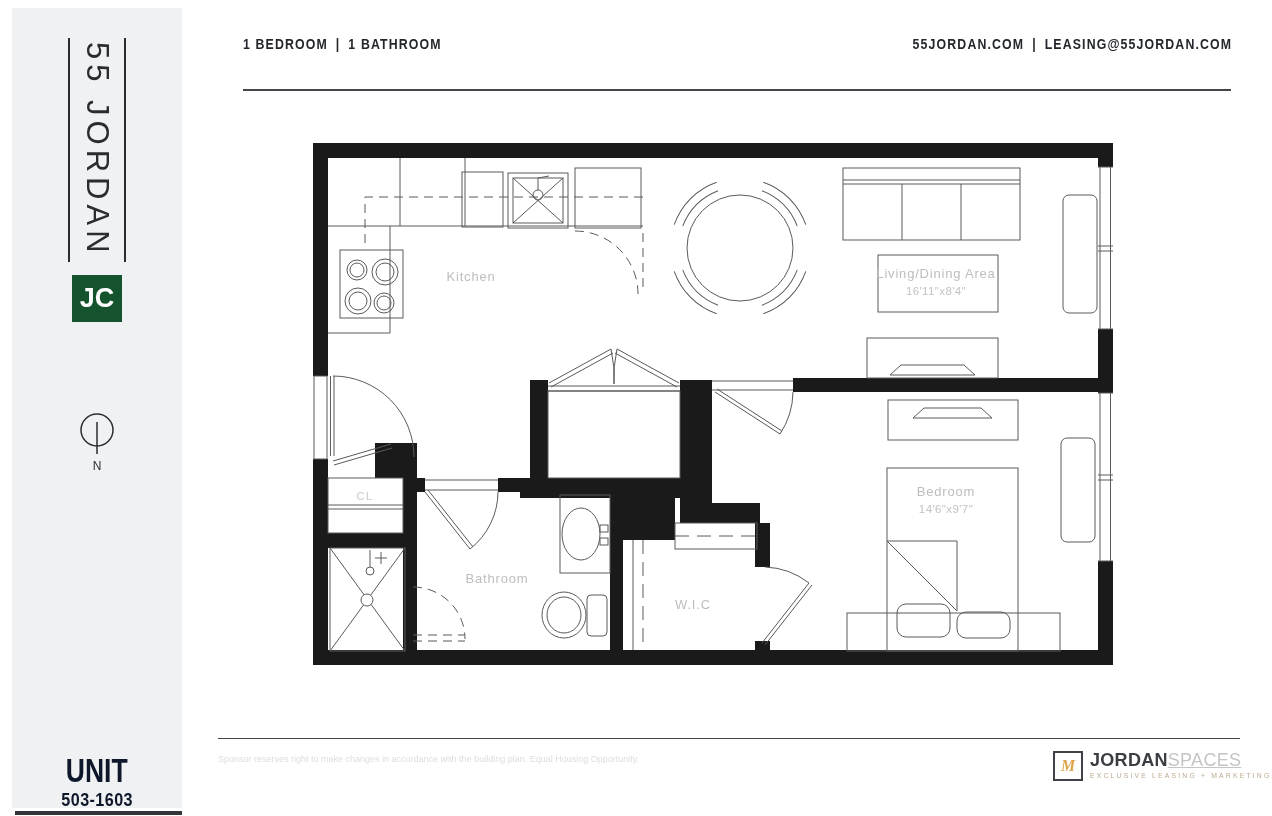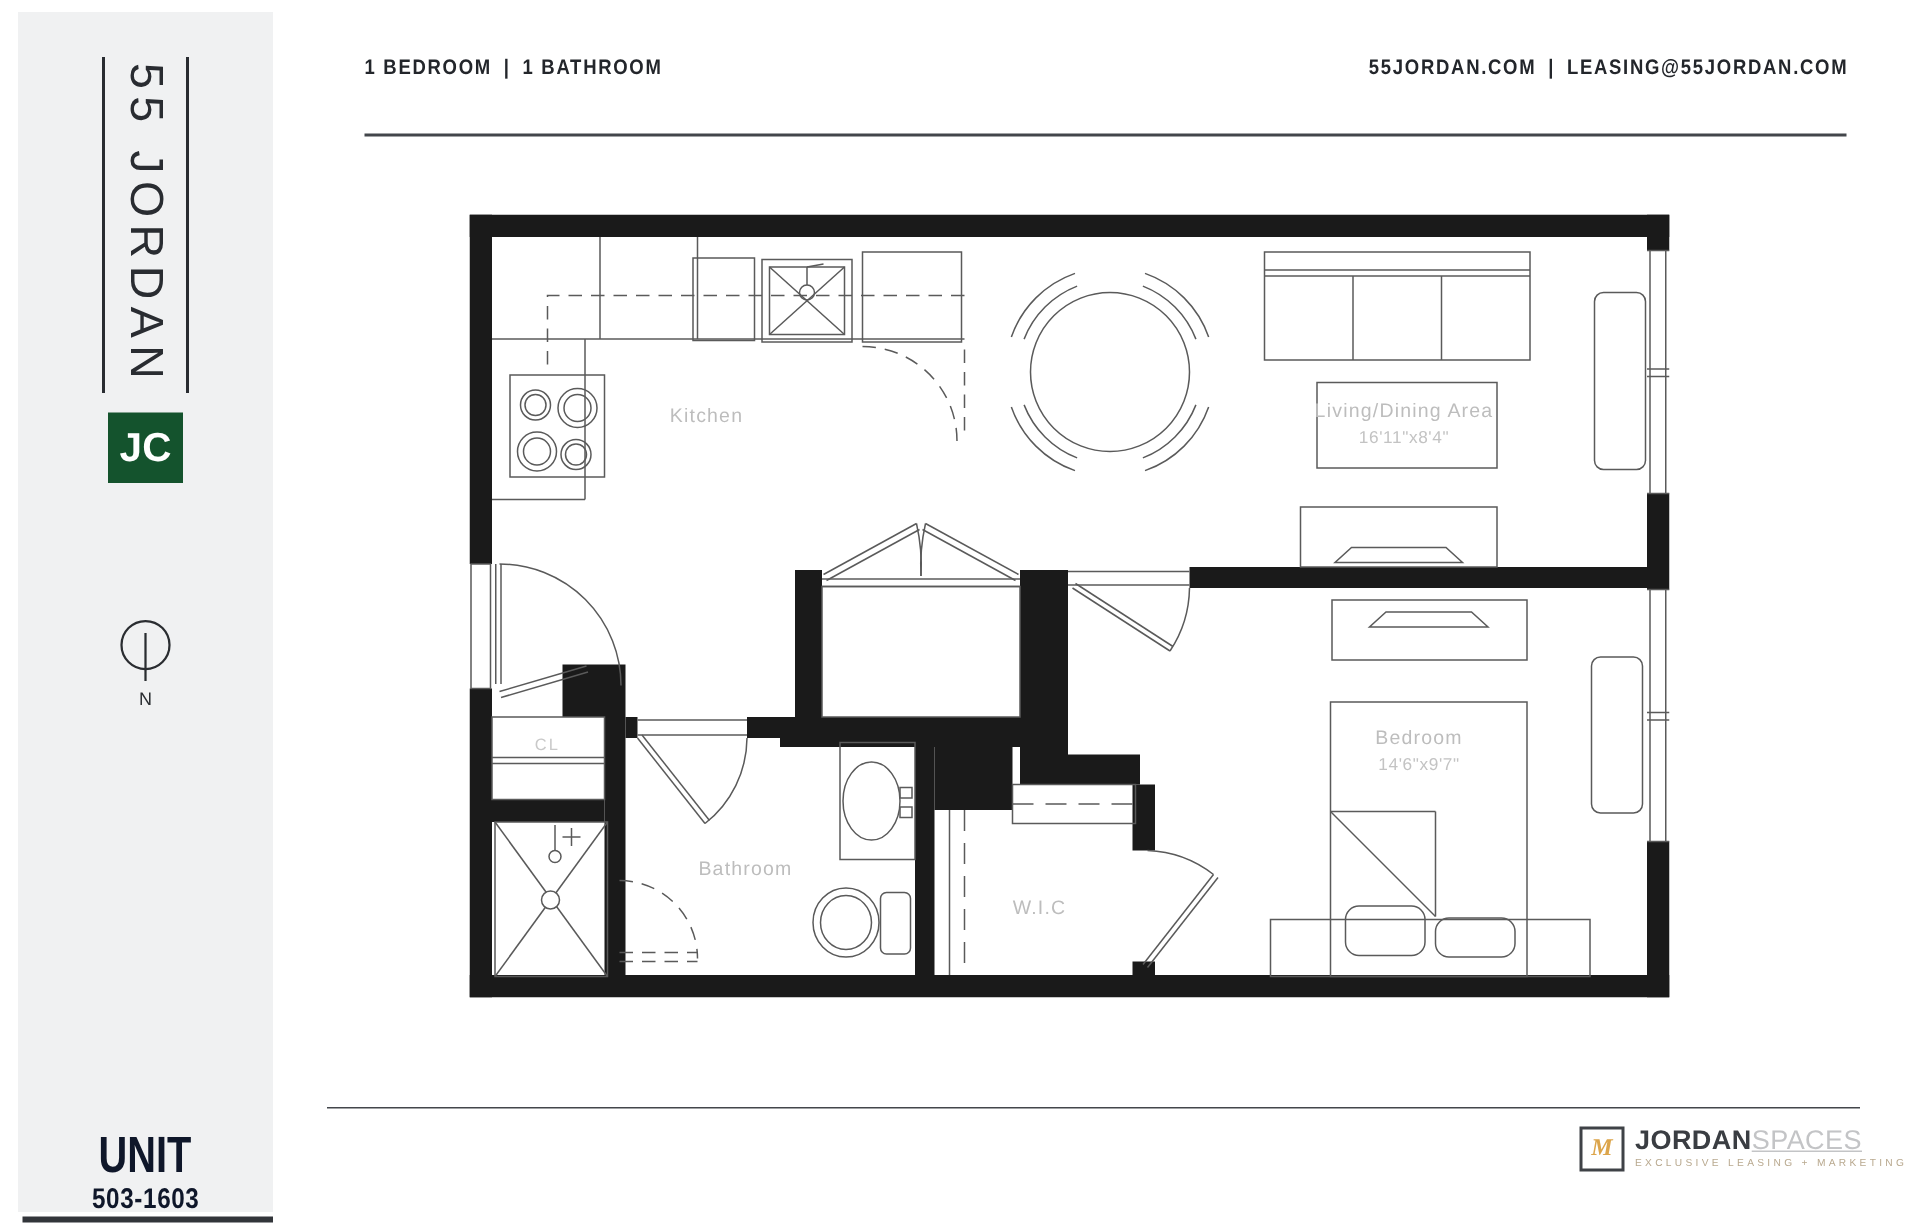--- a/index.html
+++ b/index.html
@@ -308,20 +308,21 @@
         <rect x="644" y="469" width="53" height="26" rx="9"></rect>
       </g>
       <rect class="fx" x="748" y="295" width="34" height="104" rx="6"></rect>
       <text class="room" x="633" y="353">Bedroom</text>
       <text class="dim" x="633" y="370">14'6"x9'7"</text>
     </g>
   </svg>
 
   <div class="rule-bottom"></div>
   <div class="disclaimer">
+    <div>Sponsor reserves right to make changes in accordance with the building plan. Equal Housing Opportunity.</div>
   </div>
   <div class="brand">
     <div class="brand-mark">M</div>
     <div>
       <div class="brand-name">
         <span class="brand-bold">JORDAN</span><span class="brand-light">SPACES</span>
       </div>
       <div class="brand-tagline">EXCLUSIVE LEASING + MARKETING</div>
     </div>
   </div>

